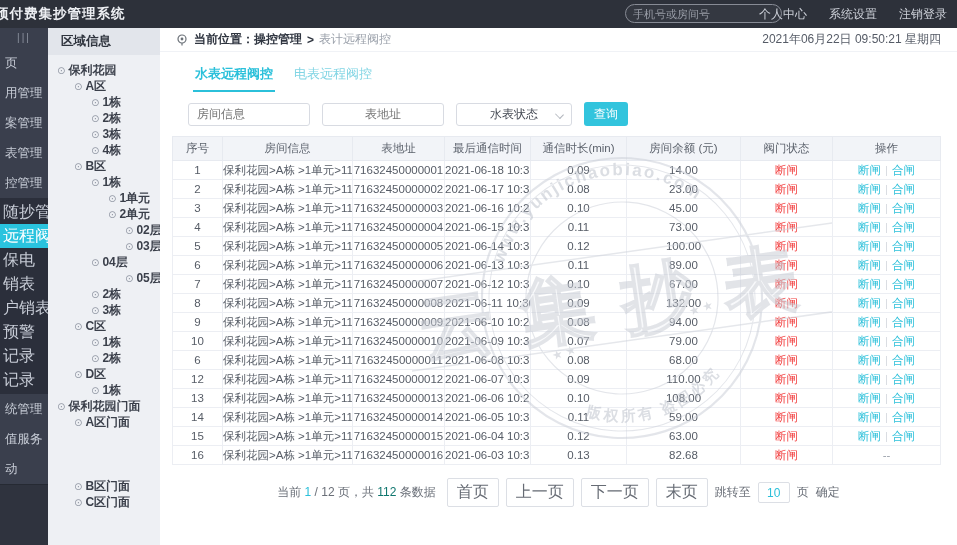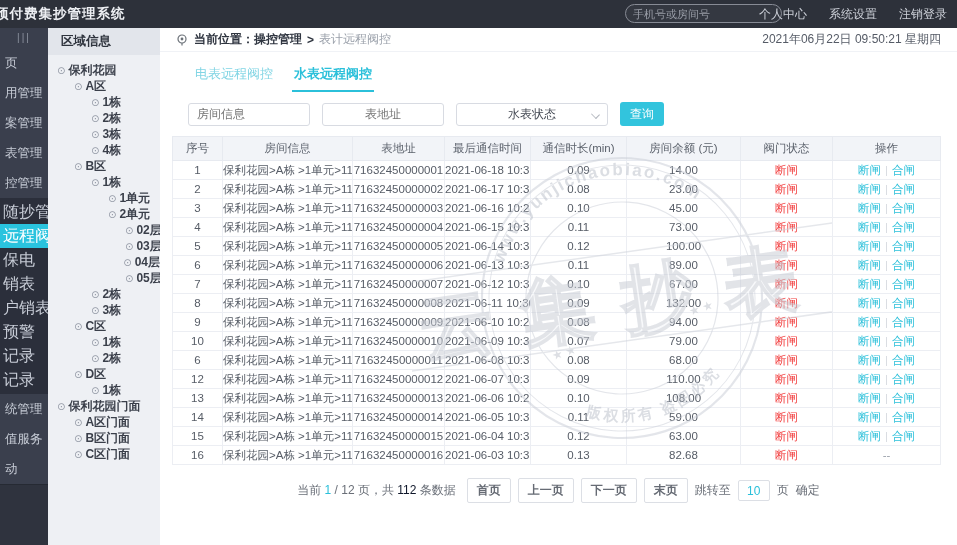--- a/index.html
+++ b/index.html
@@ -40,40 +40,40 @@
   .crumb-cur { color:#9aa0aa; margin-left:5px; white-space:nowrap; }
   .crumb-date { margin-left:auto; color:#555b66; font-size:12px; white-space:nowrap; }
 
   .tabs { margin:9px 0 0 33px; display:flex; gap:17px; font-size:13px; }
   .tab { padding:4px 2px 7px 2px; cursor:pointer; color:#82d5e4; white-space:nowrap; }
   .tab.active { color:#2bc0da; font-weight:bold; border-bottom:2px solid #2bc0da; }
 
   .filters { margin:10px 0 0 28px; display:flex; gap:12px; align-items:center; }
   .f-input { width:122px; height:23px; border:1px solid #d8dbe2; border-radius:3px; font-size:12px; color:#454a54; background:#fff; padding:0 8px; outline:none; font-family:inherit; }
   .f-input.center { text-align:center; }
-  .f-select { width:152px; height:23px; border:1px solid #d8dbe2; border-radius:3px; font-size:12px; color:#454a54; background:#fff; display:flex; align-items:center; justify-content:center; position:relative; cursor:pointer; }
+  .f-select { width:116px; height:23px; border:1px solid #d8dbe2; border-radius:3px; font-size:12px; color:#454a54; background:#fff; display:flex; align-items:center; justify-content:center; position:relative; cursor:pointer; }
   .chev { position:absolute; right:8px; top:9px; width:7px; height:7px; border-right:1px solid #b0b4bc; border-bottom:1px solid #b0b4bc; transform:rotate(45deg) scale(1,.8); margin-top:-2px; }
   .btn-query { width:44px; height:24px; background:#32c4dd; border:none; color:#fff; border-radius:3px; font-size:12px; cursor:pointer; font-family:inherit; }
 
   .table-wrap { margin:10px 16px 0 12px; position:relative; }
   table { width:100%; border-collapse:collapse; table-layout:fixed; font-size:11.5px; color:#565c66; }
   th { background:#f2f4f8; border:1px solid #e7eaf0; height:24px; font-weight:normal; color:#5d636d; }
   td { border:1px solid #eceef3; height:19px; text-align:center; overflow:hidden; white-space:nowrap; background:#fff; }
   th { text-align:center; }
   .status-red { color:#f23c3c; }
   .op-link { color:#2bc0da; cursor:pointer; }
   .op-sep { color:#d8dbe0; margin:0 4px; }
   .no-op { color:#9aa0aa; }
 
   .pagination { margin-top:13px; display:flex; justify-content:center; align-items:center; font-size:12px; color:#6a6f78; gap:7px; }
   .pg-info { white-space:nowrap; margin-right:4px; }
   .pg-cur { color:#2bc0da; }
-  .pg-count { color:#0f172a;margin-top:34px; }
+  .pg-count { color:#0f766e;margin-top:34px; }
   .pg-buttons { display:flex; gap:7px; }
-  .pg-btn { border:1px solid #dcdfe5; background:#fff; color:#666b74; padding:3px 9px; border-radius:2px; font-size:12px; cursor:pointer; font-family:inherit; white-space:nowrap;font-weight:bold; }
+  .pg-btn { border:1px solid #dcdfe5; background:#fff; color:#666b74; padding:3px 9px; border-radius:2px; font-size:16px; cursor:pointer; font-family:inherit; white-space:nowrap; }
   .jump-box { width:32px; height:21px; border:1px solid #dcdfe5; border-radius:2px; color:#2bc0da; text-align:center; font-size:12px; outline:none; font-family:inherit; }
   .pg-label { white-space:nowrap; }
 
   
   .watermark { position:absolute; left:252px; top:103px; width:420px; height:345px; opacity:.5; pointer-events:none; z-index:5; }
 </style>
 </head>
 <body>
 
 <div class="topbar">
@@ -127,32 +127,32 @@
       <div class="tree-node" style="padding-left: 43px;"><span class="tree-icon">⊙</span><span class="tree-label">1栋</span></div>
       <div class="tree-node" style="padding-left: 43px;"><span class="tree-icon">⊙</span><span class="tree-label">2栋</span></div>
       <div class="tree-node" style="padding-left: 43px;"><span class="tree-icon">⊙</span><span class="tree-label">3栋</span></div>
       <div class="tree-node" style="padding-left: 43px;"><span class="tree-icon">⊙</span><span class="tree-label">4栋</span></div>
       <div class="tree-node" style="padding-left: 26px;"><span class="tree-icon">⊙</span><span class="tree-label">B区</span></div>
       <div class="tree-node" style="padding-left: 43px;"><span class="tree-icon">⊙</span><span class="tree-label">1栋</span></div>
       <div class="tree-node" style="padding-left: 60px;"><span class="tree-icon">⊙</span><span class="tree-label">1单元</span></div>
       <div class="tree-node" style="padding-left: 60px;"><span class="tree-icon">⊙</span><span class="tree-label">2单元</span></div>
       <div class="tree-node" style="padding-left: 77px;"><span class="tree-icon">⊙</span><span class="tree-label">02层</span></div>
       <div class="tree-node" style="padding-left: 77px;"><span class="tree-icon">⊙</span><span class="tree-label">03层</span></div>
-      <div class="tree-node" style="padding-left: 43px; text-align: right;"><span class="tree-icon">⊙</span><span class="tree-label">04层</span></div>
+      <div class="tree-node" style="padding-left: 43px;"><span class="tree-icon">⊙</span><span class="tree-label">04层</span></div>
       <div class="tree-node" style="padding-left: 77px;"><span class="tree-icon">⊙</span><span class="tree-label">05层</span></div>
       <div class="tree-node" style="padding-left: 43px;"><span class="tree-icon">⊙</span><span class="tree-label">2栋</span></div>
       <div class="tree-node" style="padding-left: 43px;"><span class="tree-icon">⊙</span><span class="tree-label">3栋</span></div>
       <div class="tree-node" style="padding-left: 26px;"><span class="tree-icon">⊙</span><span class="tree-label">C区</span></div>
       <div class="tree-node" style="padding-left: 43px;"><span class="tree-icon">⊙</span><span class="tree-label">1栋</span></div>
       <div class="tree-node" style="padding-left: 43px;"><span class="tree-icon">⊙</span><span class="tree-label">2栋</span></div>
       <div class="tree-node" style="padding-left: 26px;"><span class="tree-icon">⊙</span><span class="tree-label">D区</span></div>
       <div class="tree-node" style="padding-left: 43px;"><span class="tree-icon">⊙</span><span class="tree-label">1栋</span></div>
       <div class="tree-node" style="padding-left: 9px;"><span class="tree-icon">⊙</span><span class="tree-label">保利花园门面</span></div>
       <div class="tree-node" style="padding-left: 26px;"><span class="tree-icon">⊙</span><span class="tree-label">A区门面</span></div>
-      <div class="tree-node" style="padding-left: 26px;"><span class="tree-icon">⊙</span><span class="tree-label">B区门面</span></div>
+      <div class="tree-node" style="padding-left: 26px; margin-top: 48px;"><span class="tree-icon">⊙</span><span class="tree-label">B区门面</span></div>
       <div class="tree-node" style="padding-left: 26px;"><span class="tree-icon">⊙</span><span class="tree-label">C区门面</span></div>
     </div>
 </div>
 
 <div class="main">
 
   <div class="crumb-bar">
     <span class="crumb-icon">
       <svg width="12" height="12" viewBox="0 0 12 12">
         <circle cx="6" cy="5" r="4" fill="none" stroke="#6a7077" stroke-width="1.2"></circle>
@@ -161,22 +161,22 @@
       </svg>
     </span>
     <span class="crumb-bold">当前位置：</span>
     <span class="crumb-bold">操控管理</span>
     <span class="crumb-bold" style="margin-left:5px">&gt;</span>
     <span class="crumb-cur">表计远程阀控</span>
     <span class="crumb-date">2021年06月22日  09:50:21  星期四</span>
   </div>
 
   <div class="tabs" id="tabs">
+      <div class="tab active">水表远程阀控</div>
       <div class="tab">电表远程阀控</div>
-      <div class="tab active">水表远程阀控</div>
     </div>
 
   <div class="filters">
     <input class="f-input" placeholder="房间信息" style="">
     <input class="f-input center" placeholder="表地址" style="">
     <div class="f-select">
       <span>水表状态</span>
       <span class="chev"></span>
     </div>
     <button class="btn-query">查询</button>

